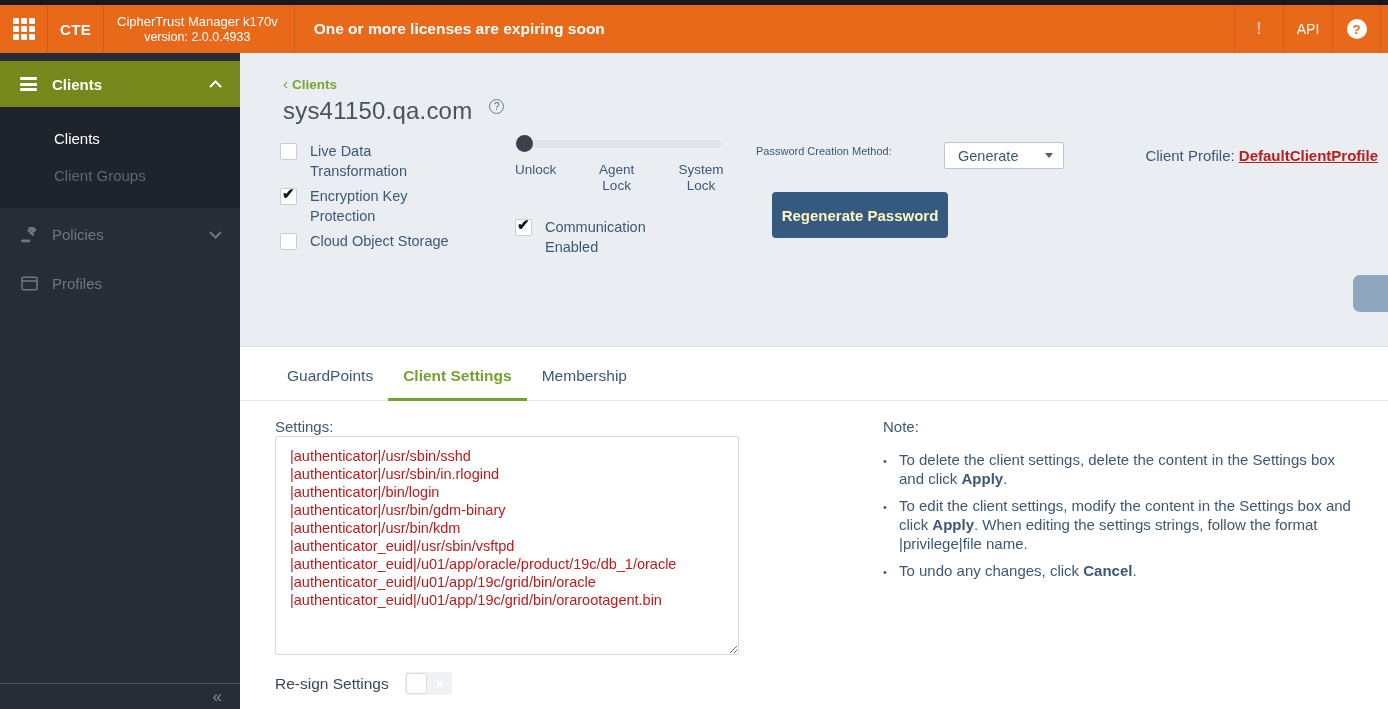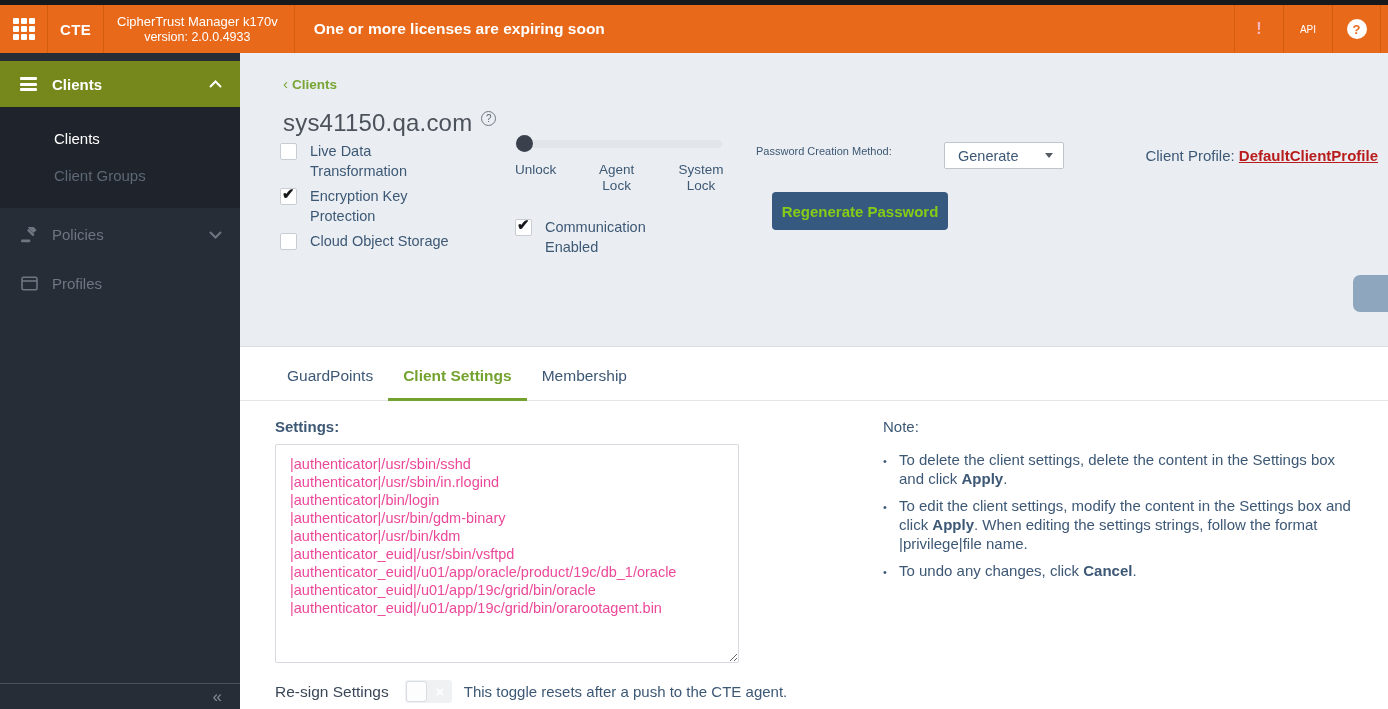--- a/index.html
+++ b/index.html
@@ -16,21 +16,21 @@
   .grid-icon span { background:#fff; border-radius:1px; }
   .brand { width:56px; font-size:15px; font-weight:700; border-right:1px solid #D35E10; letter-spacing:.3px; }
   .verblock { padding:0 16px 0 13px; flex-direction:column; align-items:flex-start; justify-content:center; border-right:1px solid #D35E10; }
   .verblock .l1 { font-size:13px; line-height:16px; }
   .verblock .l2 { font-size:12.5px; line-height:15px; }
   .license { margin-left:19px; font-size:15.5px; font-weight:600; }
   .appbar .spacer { flex:1; }
   .rcell { width:49px; border-left:1px solid #D35E10; cursor:pointer; }
   .rcell:last-child { border-right:1px solid #D35E10; margin-right:7px; }
   .alert-glyph { color:#F4B9C0; font-size:16px; font-weight:700; }
-  .api-label { font-size:10px; }
+  .api-label { font-size:14px; }
   .help-circle { width:20px; height:20px; border-radius:50%; background:#fff; color:#E8691A; font-weight:700; font-size:13px; display:flex; align-items:center; justify-content:center; }
 
   
   .shell { display:flex; height:656px; }
 
   
   .sidebar { position:relative; width:240px; background:#272D37; flex:none; }
   .sb-top-pad { height:8px; }
   .sb-group { height:46px; background:#76881B; display:flex; align-items:center; padding:0 18px 0 20px; color:#fff; cursor:pointer; }
   .bars-icon { width:17px; margin-right:15px; }
@@ -44,21 +44,21 @@
   .sb-item .lbl { flex:1; }
   .sb-foot { position:absolute; left:0; right:0; bottom:0; height:26px; border-top:1px solid #4A515C; display:flex; align-items:center; justify-content:flex-end; padding-right:18px; }
   .collapse { color:#828B98; font-size:17px; line-height:1; cursor:pointer; }
 
   
   .content { flex:1; display:flex; flex-direction:column; min-width:0; }
   .gray-panel { position:relative; height:294px; background:#EAEEF2; border-bottom:1px solid #D9DEE3; }
 
   .crumb { position:absolute; left:43px; top:22px; font-size:13.5px; font-weight:700; color:#78A534; cursor:pointer; }
   .crumb .arrow { margin-right:4px; font-weight:400; font-size:15px; }
-  .title-row { position:absolute; left:43px; top:56px; display:flex; }
+  .title-row { position:absolute; left:43px; top:44px; display:flex;gap:8px; }
   .page-title { font-size:24px; font-weight:400; color:#4C525B; letter-spacing:.2px; }
   .title-help { width:15px; height:15px; border:1.4px solid #707881; border-radius:50%; color:#5C646D; font-size:10px; display:flex; align-items:center; justify-content:center; margin:2px 0 0 9px; cursor:pointer; }
 
   .features { position:absolute; left:40px; top:88px; width:190px; }
   .feat-row { display:flex; margin-bottom:5px; }
   .cbx { flex:none; width:17px; height:17px; background:#fff; border:1px solid #C7CDD3; border-radius:2px; margin:2px 13px 0 0; position:relative; cursor:pointer; }
   .cbx.checked::after { content:"\2714"; position:absolute; left:1px; top:-4px; font-size:15px; font-weight:700; color:#16181B; }
   .feat-row .lbl, .comm .lbl { font-size:14.5px; line-height:20px; color:#3D5875; }
   .feat-row .lbl { width:150px; }
 
@@ -69,36 +69,36 @@
   .slider-labels .sl { text-align:center; }
   .slider-labels .sl.w { max-width:48px; }
 
   .comm { position:absolute; left:275px; top:164px; display:flex; width:160px; }
   .comm .lbl { width:115px; }
 
   .pwd-label { position:absolute; left:516px; top:90px; width:140px; font-size:11px; line-height:16px; }
   .dropdown { position:absolute; left:704px; top:89px; width:120px; height:27px; background:#fff; border:1px solid #BFC5CB; border-radius:2px; display:flex; align-items:center; padding:0 10px 0 13px; font-size:14.5px; color:#3D5875; cursor:pointer; }
   .dropdown .val { flex:1; }
   .caret { width:0; height:0; border-left:4px solid transparent; border-right:4px solid transparent; border-top:5px solid #555C64; }
-  .regen-btn { position:absolute; left:532px; top:139px; width:176px; height:38px; background:#35597F; border:none; border-radius:4px; color:#84cc16; font-family:inherit; font-size:15px; font-weight:700; cursor:pointer; }
+  .regen-btn { position:absolute; left:532px; top:139px; width:176px; height:46px; background:#35597F; border:none; border-radius:4px; color:#fef9c3; font-family:inherit; font-size:15px; font-weight:700; cursor:pointer; }
 
   .client-profile { position:absolute; right:10px; top:94px; font-size:15px; color:#3D5875; }
   .client-profile a { color:#b91c1c; font-weight:600; text-decoration:underline; cursor:pointer; }
 
   .edge-handle { position:absolute; right:-9px; top:222px; width:44px; height:37px; background:#8FA6BF; border-radius:7px; cursor:pointer; }
 
   .white-panel { flex:1; background:#fff; }
   .tabs-row { display:flex; align-items:flex-end; height:54px; padding-left:32px; border-bottom:1px solid #E3E7EA; }
   .tab { padding:0 15px 13px; font-size:15.5px; color:#3D5875; border-bottom:3px solid transparent; margin-bottom:-1px; cursor:pointer; }
   .tab.active { color:#74A22F; font-weight:700; border-bottom-color:#74A22F; }
 
   .cols { display:flex; padding:17px 0 0 35px; }
   .settings-col { width:464px; flex:none; }
-  .settings-label { font-size:15px; margin-bottom:9px;font-weight:bold; }
-  .settings-box { width:464px; height:219px; border:1px solid #D6DADF; border-radius:2px; background:#fff; padding:10px 14px; font-family:"Liberation Sans", sans-serif; font-size:14.5px; line-height:18px; color:#ec4899; resize:both; outline:none; }
+  .settings-label { font-size:15px; margin-bottom:1px; }
+  .settings-box { width:464px; height:219px; border:1px solid #D6DADF; border-radius:2px; background:#fff; padding:10px 14px; font-family:"Liberation Sans", sans-serif; font-size:14.5px; line-height:18px; color:#b91c1c; resize:both; outline:none; }
   .note-col { margin-left:144px; width:468px; }
   .note-heading { font-size:15px; margin-bottom:15px; }
   .bullet { display:flex; margin-bottom:8px; font-size:15px; line-height:19px; }
   .bullet .dot { flex:none; width:16px; font-size:11px; padding-top:2px; }
   .bullet b { font-weight:700; }
 
   .resign-row { display:flex; align-items:center; margin:13px 0 0 35px; }
   .resign-label { font-size:15.5px; color:#3A4757; margin-right:16px; }
   .toggle { position:relative; width:47px; height:23px; background:#EFF1F3; border-radius:3px; cursor:pointer; flex:none; }
   .toggle .knob { position:absolute; left:1px; top:1px; width:21px; height:21px; background:#FDFDFE; border:1px solid #D9DDE1; border-radius:3px; }
@@ -292,18 +292,17 @@
             </div>
           </div>
         </div>
 
         <div class="resign-row">
           <span class="resign-label">Re-sign Settings</span>
           <span class="toggle">
             <span class="knob"></span>
             <span class="off-x">×</span>
           </span>
-          <span class="resign-desc">This toggle resets after a push to the CTE agent.</span>
         </div>
       </div>
     </div>
   </div>
 </div>
 
 </body></html>

